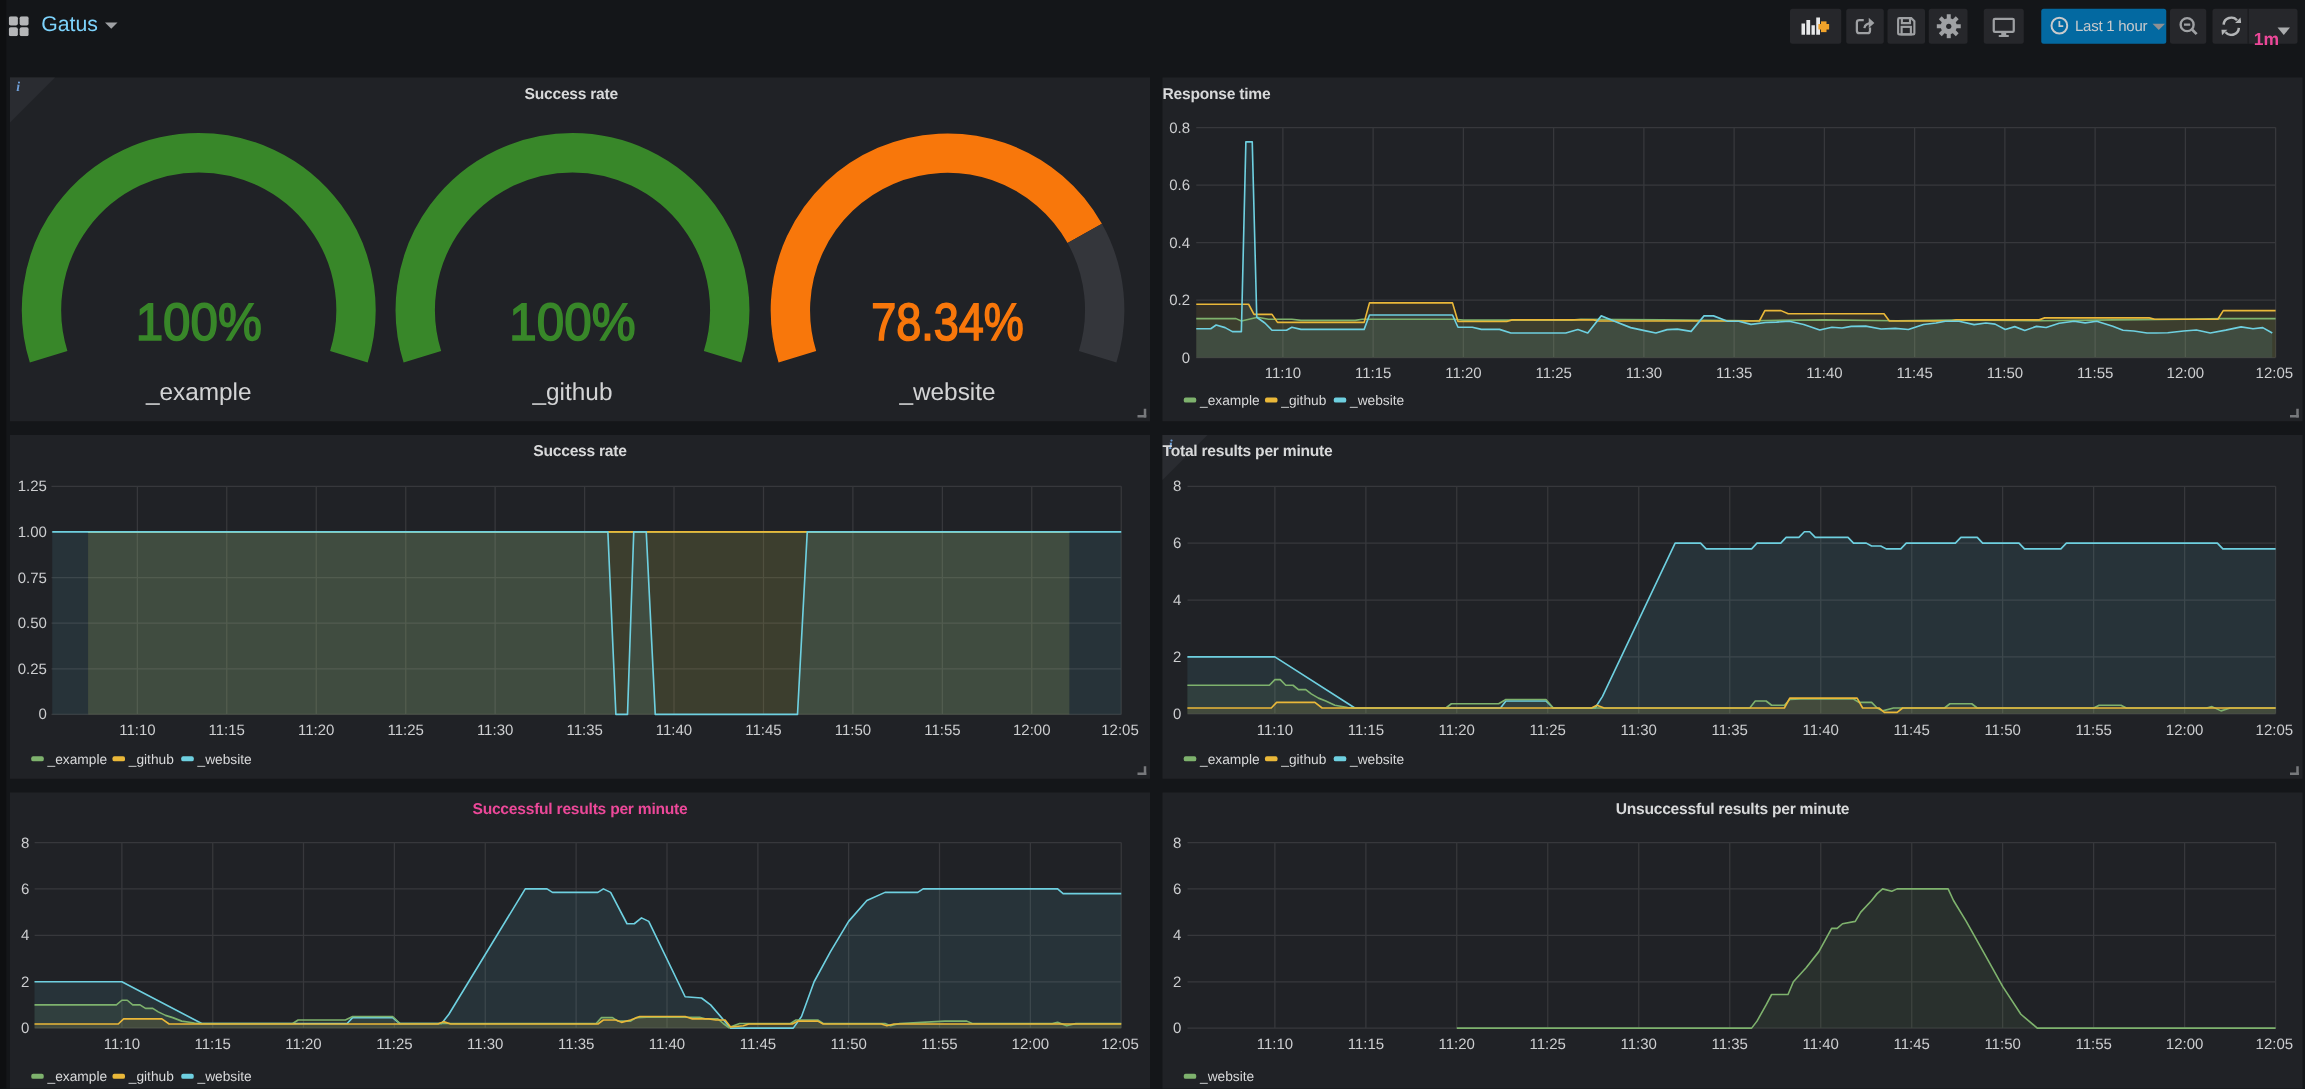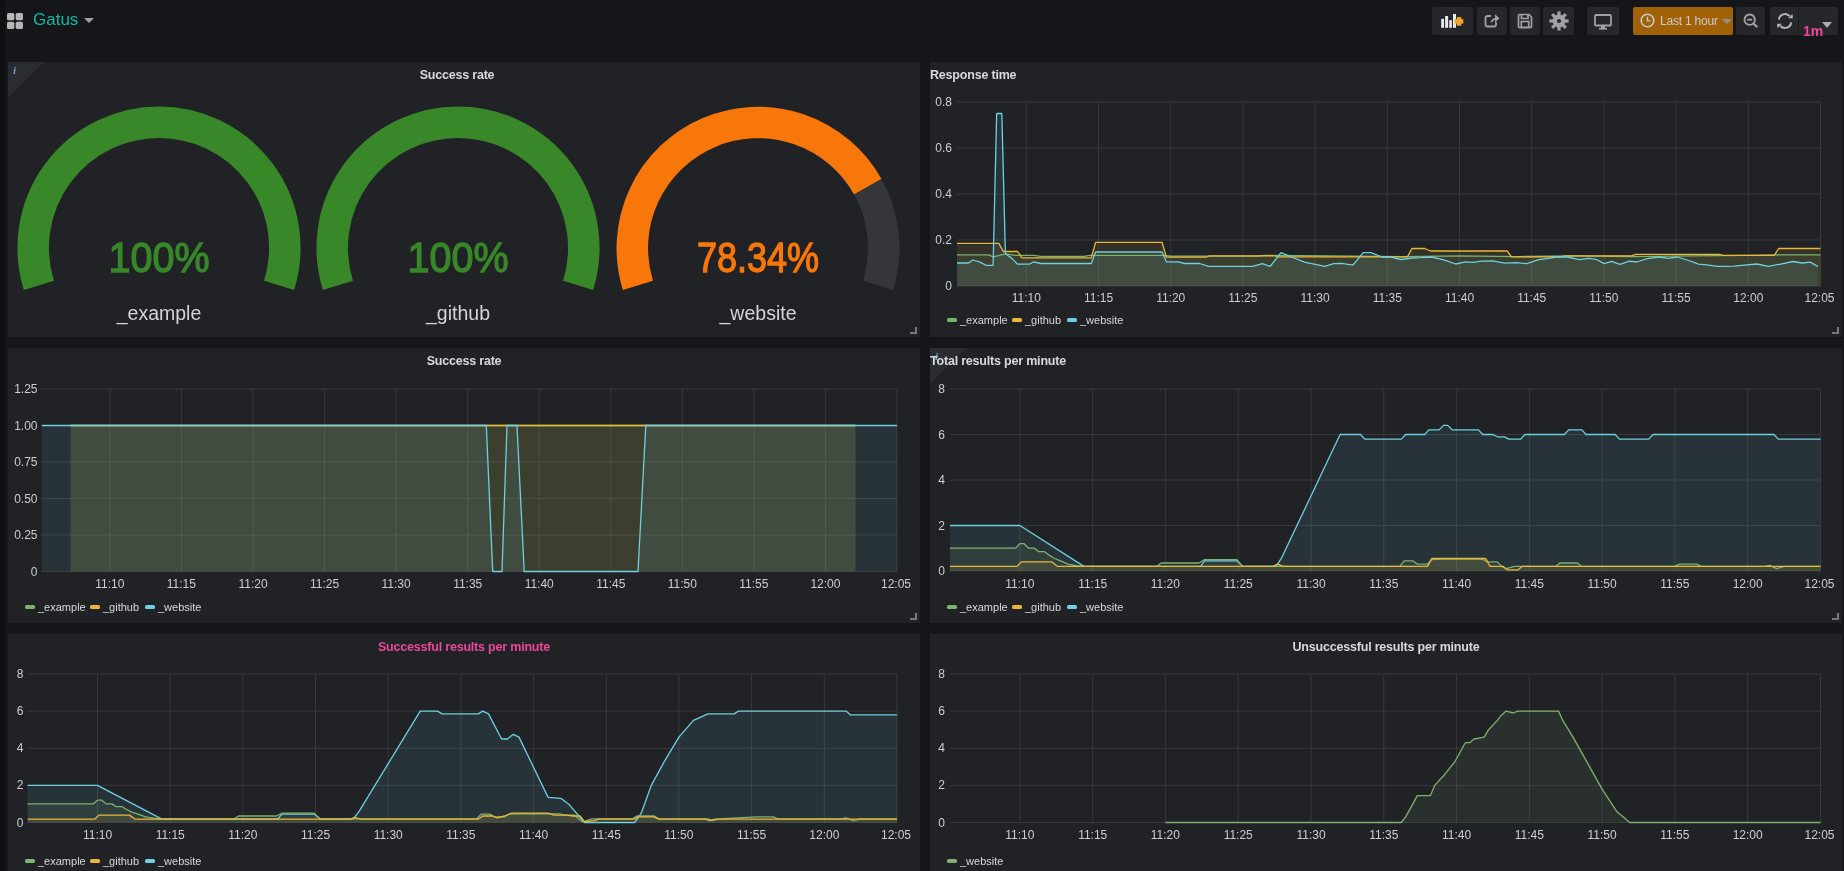--- a/index.html
+++ b/index.html
@@ -6,21 +6,21 @@
 </style></head>
 <body>
 <div style="position:relative;width:1844px;height:871px;background:#141619;overflow:hidden">
 <div style="position:absolute;left:0;top:0;width:5px;height:871px;background:#0e0f11"></div>
 <div style="position:absolute;left:7px;top:13px;width:16px;height:16px"><svg width="16" height="16" viewBox="0 0 16 16">
         <rect x="0" y="0" width="7.3" height="7.3" rx="1.6" fill="#b5b6b8"></rect>
         <rect x="8.7" y="0" width="7.3" height="7.3" rx="1.6" fill="#b5b6b8"></rect>
         <rect x="0" y="8.7" width="7.3" height="7.3" rx="1.6" fill="#b5b6b8"></rect>
         <rect x="8.7" y="8.7" width="7.3" height="7.3" rx="1.6" fill="#b5b6b8"></rect>
       </svg></div>
-    <div style="position:absolute;left:33px;top:10px;font-family:'Liberation Sans',sans-serif;font-size:17px;color:#14b8a6">Gatus<span style="display:inline-block;vertical-align:middle;margin-left:6px;width:0;height:0;border-left:5px solid transparent;border-right:5px solid transparent;border-top:5px solid #9fa1a4"></span></div>
+    <div style="position:absolute;left:33px;top:10px;font-family:'Liberation Sans',sans-serif;font-size:17px;color:#7dd3fc">Gatus<span style="display:inline-block;vertical-align:middle;margin-left:6px;width:0;height:0;border-left:5px solid transparent;border-right:5px solid transparent;border-top:5px solid #9fa1a4"></span></div>
     <div style="position:absolute;left:1432px;top:7px;width:41px;height:28px;background:#26272b;border-radius:2px;">
       <svg width="41" height="28" viewBox="0 0 41 28" style="position:absolute;left:0;top:0">
         <rect x="9.2" y="11.8" width="2.8" height="9" fill="#e8e9ea"></rect>
         <rect x="13.1" y="9" width="3" height="11.8" fill="#e8e9ea"></rect>
         <rect x="17.2" y="13.2" width="2.7" height="7.6" fill="#e8e9ea"></rect>
         <rect x="21" y="7" width="3" height="13.8" fill="#e8e9ea"></rect>
         <rect x="22.7" y="12.2" width="8.6" height="4.4" fill="#f2a32a"></rect>
         <rect x="24.8" y="10.1" width="4.4" height="8.6" fill="#f2a32a"></rect>
       </svg>
     </div>
@@ -54,21 +54,21 @@
         </g>
       </svg>
     </div>
     <div style="position:absolute;left:1587px;top:7px;width:32px;height:28px;background:#26272b;border-radius:2px;">
       <svg width="20" height="20" viewBox="0 0 20 20" style="position:absolute;left:50%;top:50%;transform:translate(-50%,-50%)">
         <rect x="2" y="4" width="16" height="10.5" rx="1" fill="none" stroke="#9fa1a4" stroke-width="1.8"></rect>
         <rect x="8" y="15" width="4" height="2" fill="#9fa1a4"></rect>
         <rect x="6" y="17" width="8" height="1.6" fill="#9fa1a4"></rect>
       </svg>
     </div>
-    <div style="position:absolute;left:1633px;top:7px;width:100px;height:28px;background:#a16207;border-radius:2px;">
+    <div style="position:absolute;left:1633px;top:7px;width:100px;height:28px;background:#0369a1;border-radius:2px;">
       <div style="position:absolute;left:7px;top:6px;font-family:'Liberation Sans',sans-serif;font-size:12px;letter-spacing:-.2px;color:#c9cacc;white-space:nowrap"><svg width="15" height="15" viewBox="0 0 15 15" style="vertical-align:-3px;margin-right:5px">
           <circle cx="7.5" cy="7.5" r="6.3" fill="none" stroke="#c9cacc" stroke-width="1.6"></circle>
           <path d="M7.5 3.8 V7.9 H10.6" fill="none" stroke="#c9cacc" stroke-width="1.4"></path>
         </svg>Last 1 hour<span style="display:inline-block;vertical-align:middle;margin-left:4px;width:0;height:0;border-left:5px solid transparent;border-right:5px solid transparent;border-top:5px solid #8e9093"></span></div>
     </div>
     <div style="position:absolute;left:1736px;top:7px;width:29px;height:28px;background:#26272b;border-radius:2px;">
       <svg width="20" height="20" viewBox="0 0 20 20" style="position:absolute;left:50%;top:50%;transform:translate(-50%,-50%)">
         <circle cx="8.7" cy="8.7" r="5.2" fill="none" stroke="#9fa1a4" stroke-width="1.9"></circle>
         <line x1="6.2" y1="8.7" x2="11.2" y2="8.7" stroke="#9fa1a4" stroke-width="1.9"></line>
         <line x1="12.6" y1="12.6" x2="16.3" y2="16.3" stroke="#9fa1a4" stroke-width="2.2"></line>

